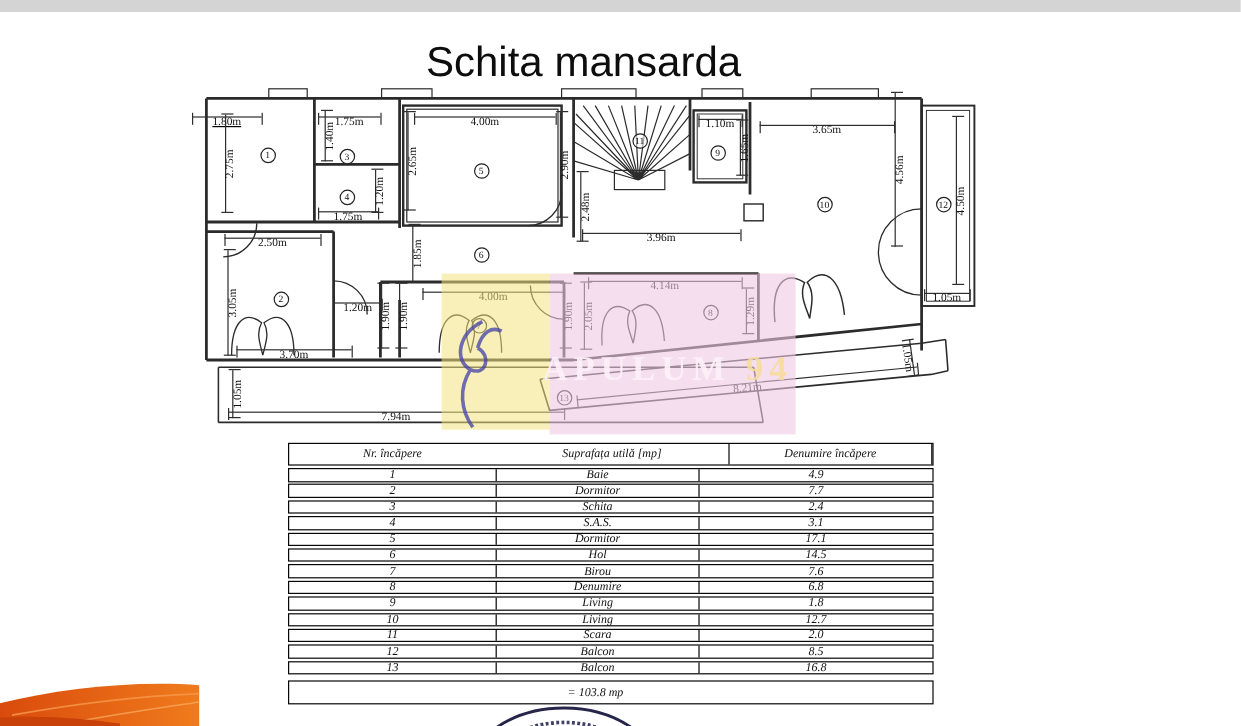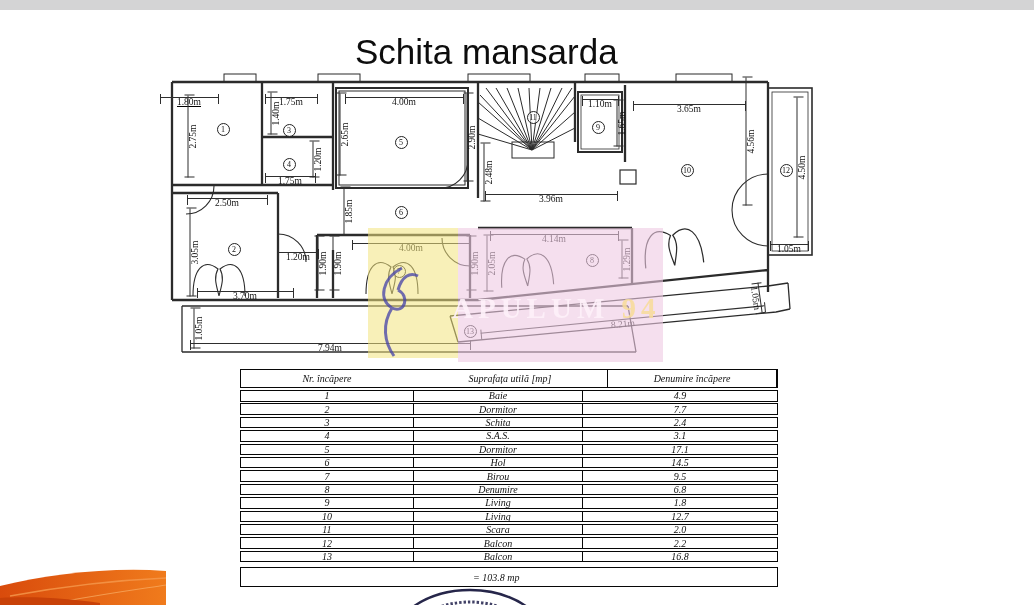--- a/index.html
+++ b/index.html
@@ -283,21 +283,21 @@
         <div class="tc c3">17.1</div>
       </div>
       <div class="trow">
         <div class="tc c1">6</div>
         <div class="tc c2">Hol</div>
         <div class="tc c3">14.5</div>
       </div>
       <div class="trow">
         <div class="tc c1">7</div>
         <div class="tc c2">Birou</div>
-        <div class="tc c3">9.5</div>
+        <div class="tc c3">7.6</div>
       </div>
       <div class="trow">
         <div class="tc c1">8</div>
         <div class="tc c2">Denumire</div>
         <div class="tc c3">6.8</div>
       </div>
       <div class="trow">
         <div class="tc c1">9</div>
         <div class="tc c2">Living</div>
         <div class="tc c3">1.8</div>
@@ -310,21 +310,21 @@
     </div>
   <div id="rows-extra">
       <div class="trow">
         <div class="tc c1">11</div>
         <div class="tc c2">Scara</div>
         <div class="tc c3">2.0</div>
       </div>
       <div class="trow">
         <div class="tc c1">12</div>
         <div class="tc c2">Balcon</div>
-        <div class="tc c3">2.2</div>
+        <div class="tc c3">8.5</div>
       </div>
       <div class="trow">
         <div class="tc c1">13</div>
         <div class="tc c2">Balcon</div>
         <div class="tc c3">16.8</div>
       </div>
     </div>
   <div class="trow total">
     <div class="total-text">= 103.8 mp</div>
   </div>

